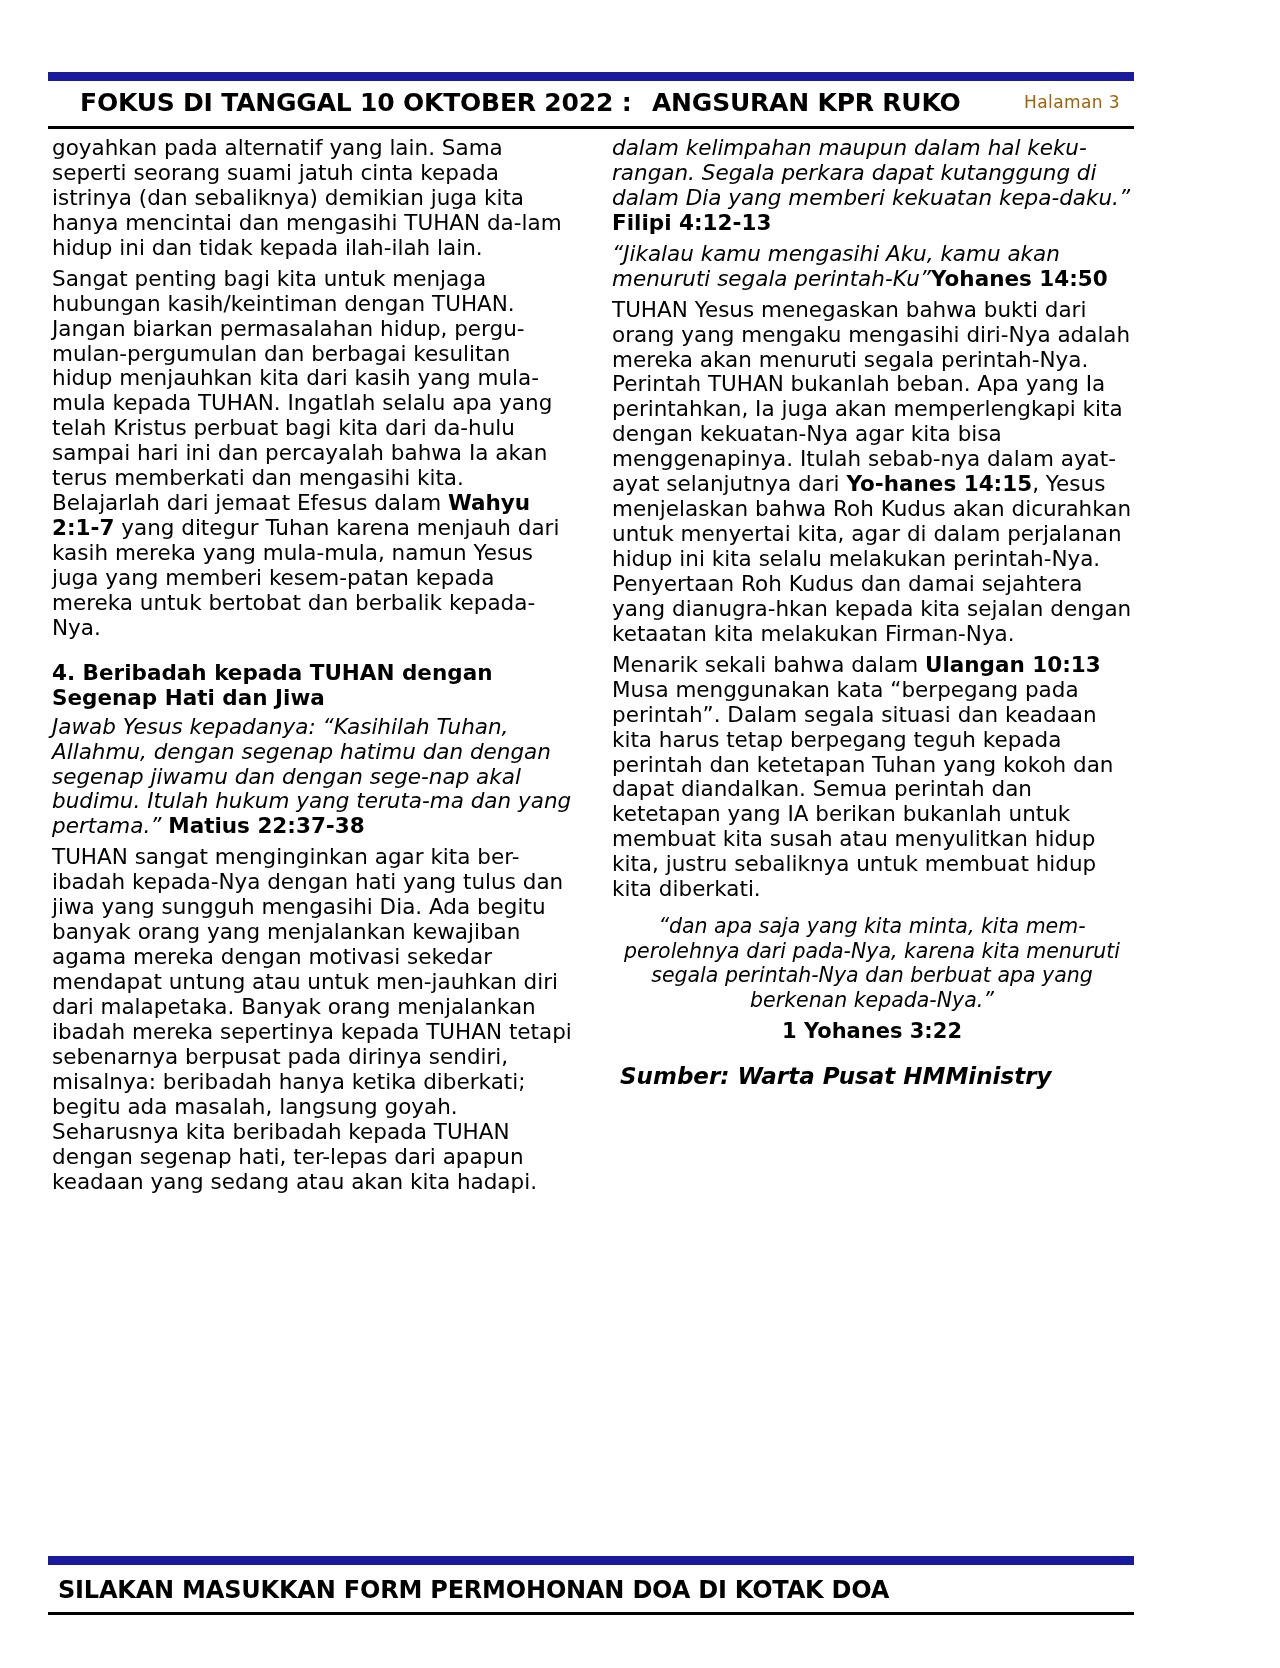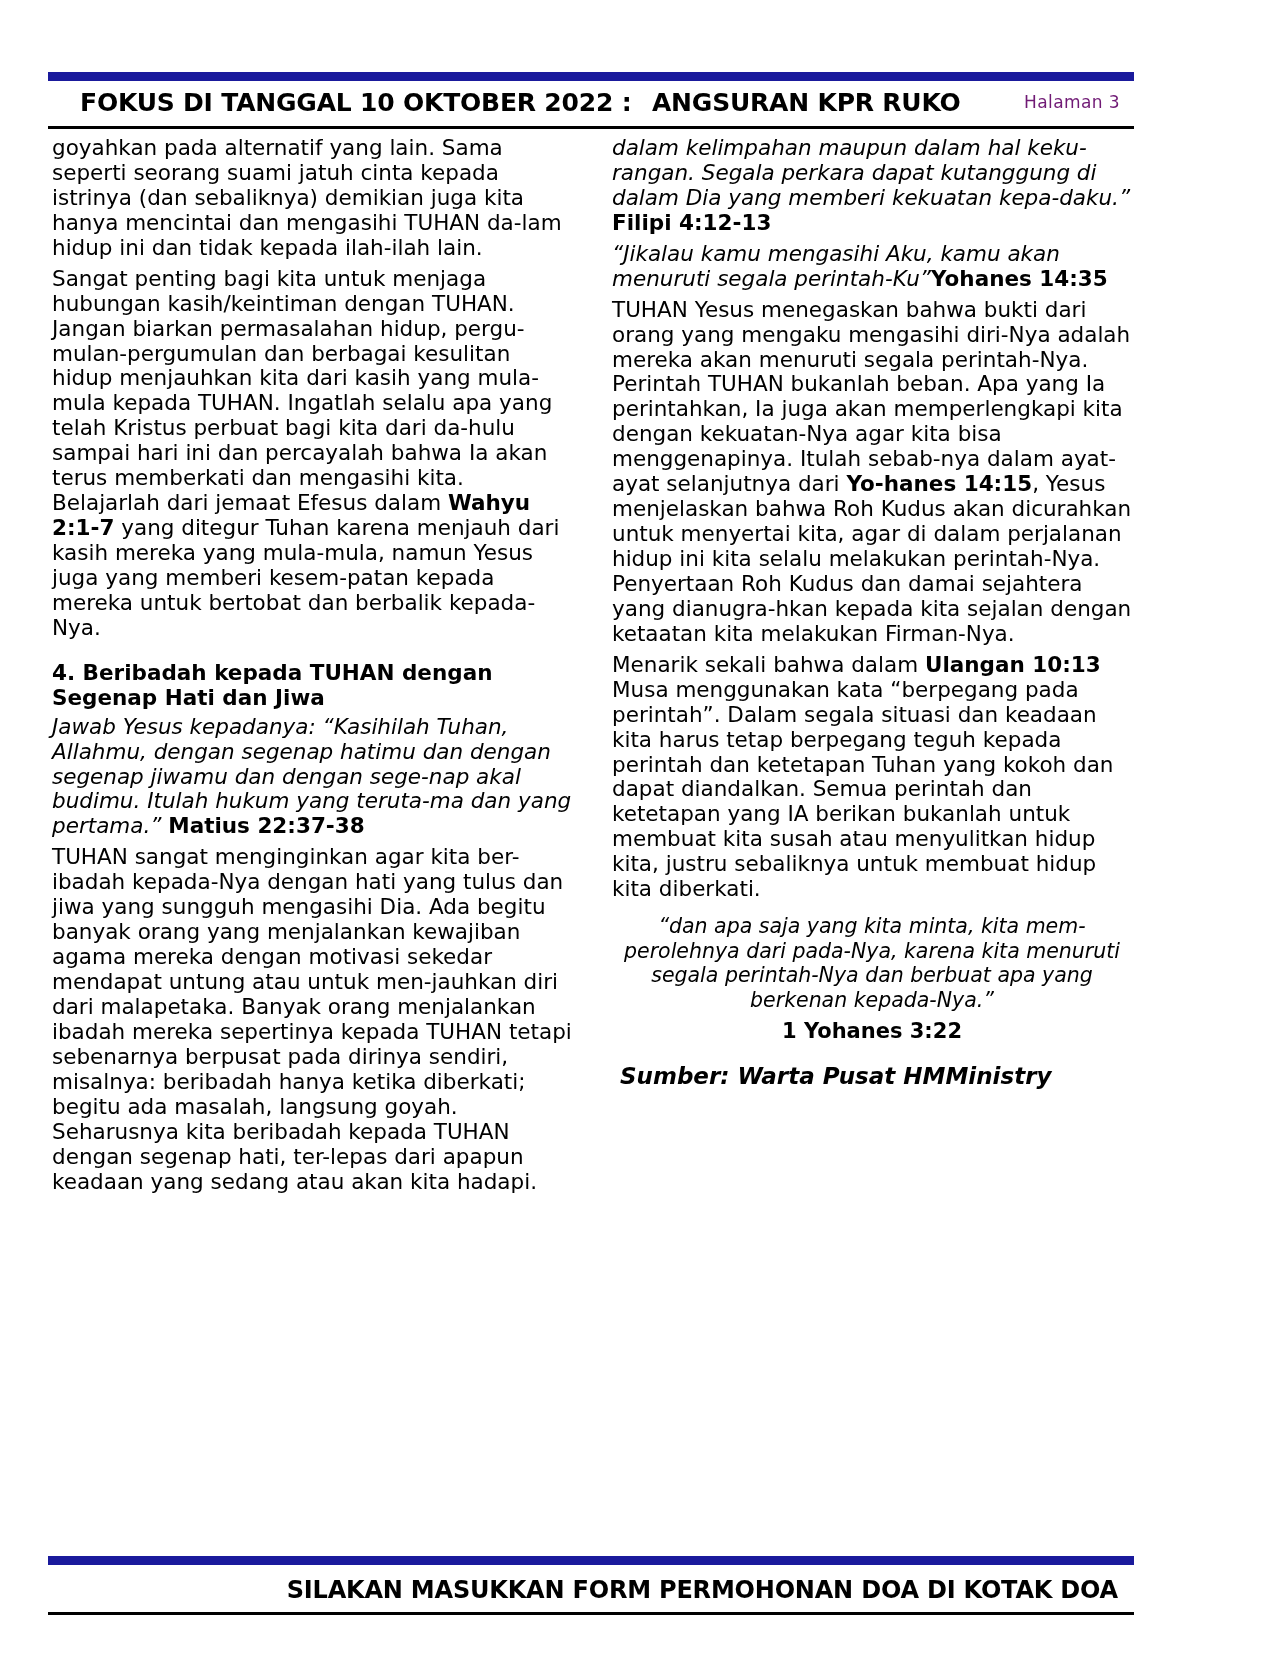--- a/index.html
+++ b/index.html
@@ -47,21 +47,21 @@
     font-size: 25px;
     letter-spacing: -0.2px;
     white-space: nowrap;
     padding-left: 32px;
   }
   .header-title .sep { padding: 0 6px; }
   .header-page {
     margin-left: auto;
     font-family: "DejaVu Sans", sans-serif;
     font-size: 17px;
-    color: #701a75;
+    color: #a16207;
     padding-right: 14px;
     letter-spacing: 0.4px;
   }
   .header-underline {
     position: absolute;
     left: 48px;
     top: 126px;
     width: 1086px;
     height: 3px;
     background: #000000;
@@ -126,27 +126,27 @@
   .bottom-rule {
     position: absolute;
     left: 48px;
     top: 1556px;
     width: 1086px;
     height: 9px;
     background: #1a1a9c;
   }
   .footer-row {
     position: absolute;
-    left: 32px;
+    left: 58px;
     top: 1570px;
     width: 1086px;
     height: 40px;
     display: flex;
     align-items: center;
-    justify-content: flex-end;
+    justify-content: flex-start;
   }
   .footer-text {
     font-weight: bold;
     font-size: 24px;
     letter-spacing: -0.2px;
   }
   .footer-underline {
     position: absolute;
     left: 48px;
     top: 1612px;
@@ -196,21 +196,21 @@
 
     <div class="col col-right">
 
       <p>
         <span class="ital">dalam kelimpahan maupun dalam hal keku-rangan. Segala perkara dapat kutanggung di dalam Dia yang memberi kekuatan kepa-daku.”</span>
         <span class="bold">Filipi 4:12-13</span>
       </p>
 
 
       <p>
-        <span class="ital">“Jikalau kamu mengasihi Aku, kamu akan menuruti segala perintah-Ku”</span><span class="bold">Yohanes 14:35</span>
+        <span class="ital">“Jikalau kamu mengasihi Aku, kamu akan menuruti segala perintah-Ku”</span><span class="bold">Yohanes 14:50</span>
       </p>
 
       <p>
         <span>TUHAN Yesus menegaskan bahwa bukti dari orang yang mengaku mengasihi diri-Nya adalah mereka akan menuruti segala perintah-Nya. Perintah TUHAN bukanlah beban. Apa yang Ia perintahkan, Ia juga akan memperlengkapi kita dengan kekuatan-Nya agar kita bisa menggenapinya. Itulah sebab-nya dalam ayat-ayat selanjutnya dari </span><span class="bold">Yo-hanes 14:15</span><span>, Yesus menjelaskan bahwa Roh Kudus akan dicurahkan untuk menyertai kita, agar di dalam perjalanan hidup ini kita selalu melakukan perintah-Nya. Penyertaan Roh Kudus dan damai sejahtera yang dianugra-hkan kepada kita sejalan dengan ketaatan kita melakukan Firman-Nya.</span>
       </p>
 
       <p>
         <span>Menarik sekali bahwa dalam </span><span class="bold">Ulangan 10:13</span><span> Musa menggunakan kata “berpegang pada perintah”. Dalam segala situasi dan keadaan kita harus tetap berpegang teguh kepada perintah dan ketetapan Tuhan yang kokoh dan dapat diandalkan. Semua perintah dan ketetapan yang IA berikan bukanlah untuk membuat kita susah atau menyulitkan hidup kita, justru sebaliknya untuk membuat hidup kita diberkati.</span>
       </p>
 

